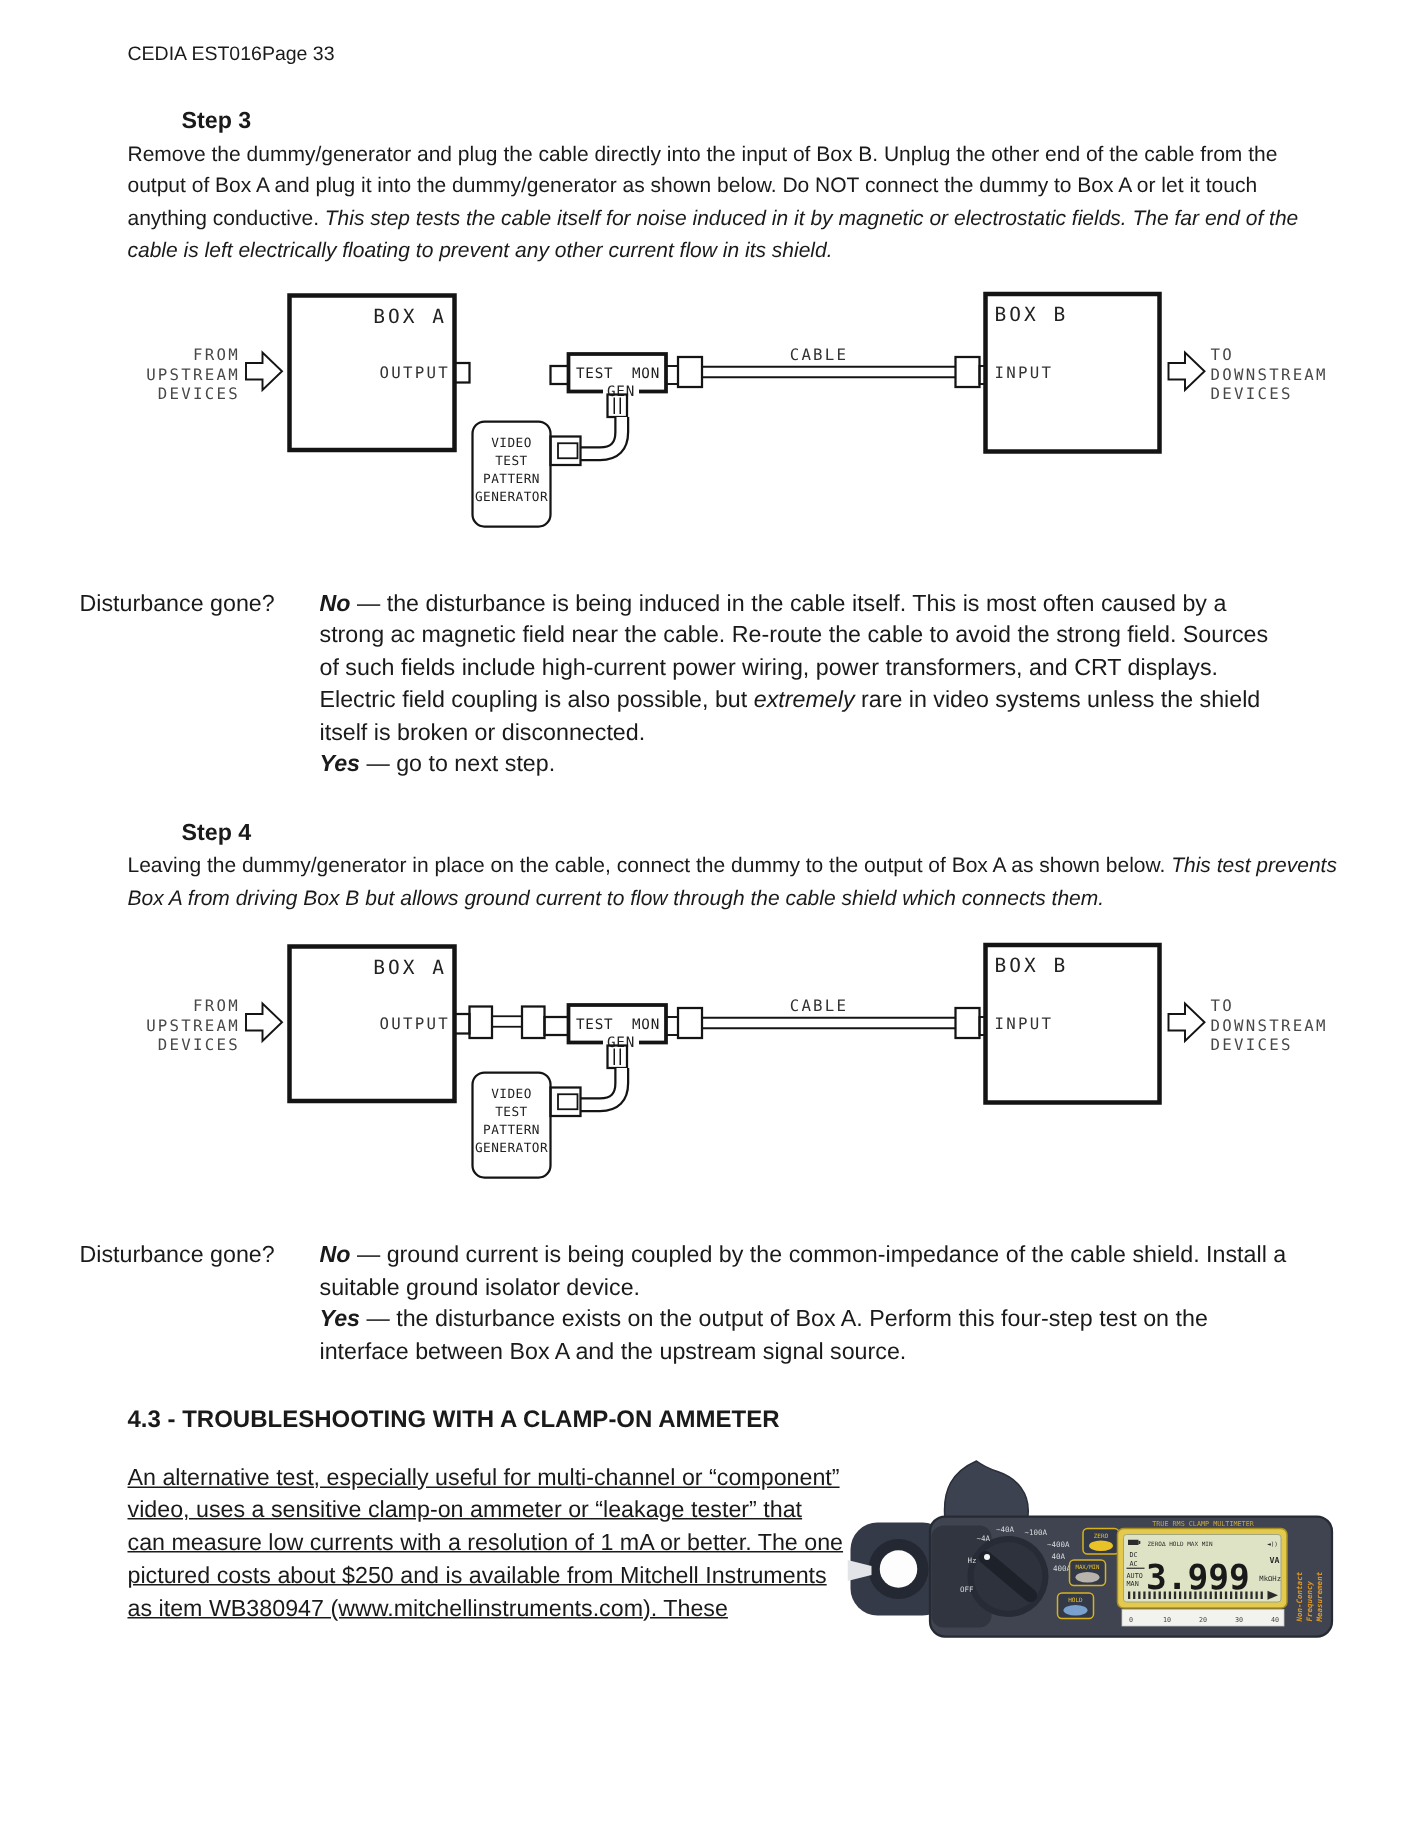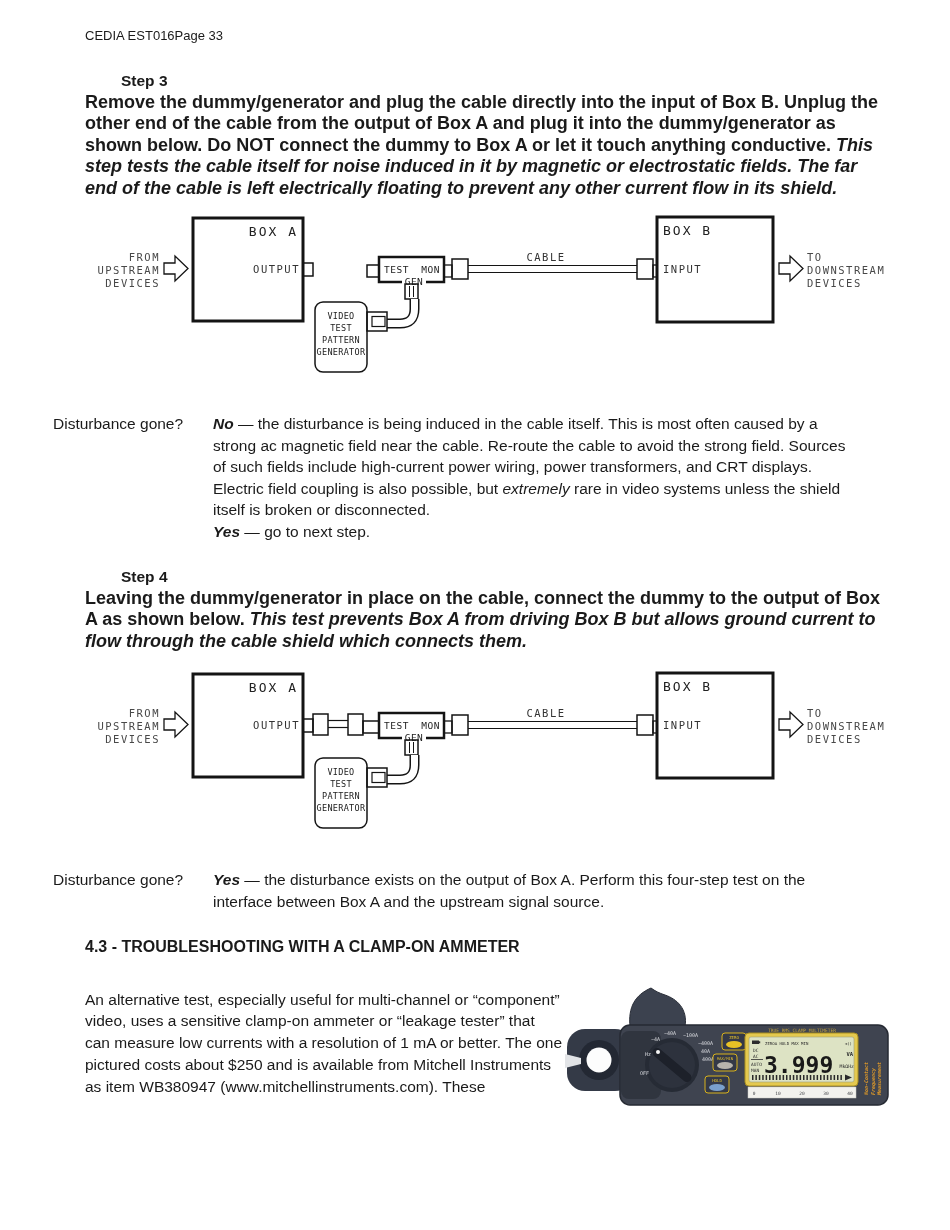--- a/index.html
+++ b/index.html
@@ -8,29 +8,29 @@
     font-family:"Liberation Sans",sans-serif;color:#1a1a1a;
     padding-top:28px;box-sizing:border-box;
   }
   .header{
     display:flex;justify-content:flex-start;align-items:baseline;
     margin:0 57px 0 85px;font-size:13px;
   }
   .header .title{font-weight:bold;letter-spacing:0.2px;}
   .content{margin-left:85px;width:808px;}
   .step-heading{font-weight:bold;font-size:15.5px;line-height:21.5px;margin-top:27px;margin-left:36px;}
-  .para{font-size:18px;line-height:21.5px;margin-top:0;font-weight:bold;}
+  .para{font-size:14px;line-height:21.5px;margin-top:0;}
   .italic{font-style:italic;}
   .bold{font-weight:bold;font-style:italic;}
   .diagram{margin-left:80px;margin-top:8px;display:block;}
   .qa{display:flex;margin-left:53px;margin-top:36px;font-size:15.5px;line-height:21.5px;}
   .qa .qlabel{width:160px;flex:0 0 160px;}
   .qa .qbody{width:648px;}
   .sec-heading{font-weight:bold;font-size:16px;line-height:21.5px;margin-top:24px;}
-  .bottom-row{display:flex;margin-left:85px;margin-top:31px;}
+  .bottom-row{display:flex;margin-left:85px;margin-top:17px;text-decoration:underline;}
   .bottom-text{width:478px;font-size:15.5px;line-height:21.8px;}
   .meter-wrap{margin-left:2px;margin-top:-6px;}
   
   .dt-lg{font-family:"DejaVu Sans Mono",monospace;font-size:13px;letter-spacing:2px;fill:#222;}
   .dt{font-family:"DejaVu Sans Mono",monospace;font-size:10.5px;letter-spacing:1.5px;fill:#333;}
   .dt-g{font-family:"DejaVu Sans Mono",monospace;font-size:10.5px;letter-spacing:1.5px;fill:#484848;}
   .dt-sm{font-family:"DejaVu Sans Mono",monospace;font-size:9.5px;letter-spacing:0.5px;fill:#222;}
   .dt-xs{font-family:"DejaVu Sans Mono",monospace;font-size:8.5px;letter-spacing:0.3px;fill:#222;}
   .ln{fill:none;stroke:#141414;}
   .mt{font-family:"DejaVu Sans Mono",monospace;}
@@ -190,20 +190,21 @@
   <g>
     <text class="dt-g" x="727" y="54">TO</text>
     <text class="dt-g" x="727" y="67">DOWNSTREAM</text>
     <text class="dt-g" x="727" y="80">DEVICES</text>
   </g>
 </svg>
 
 <div class="qa">
   <div class="qlabel">Disturbance gone?</div>
   <div class="qbody">
+    <div><span class="bold">No</span><span> — ground current is being coupled by the common-impedance of the cable shield. Install a suitable ground isolator device.</span></div>
     <div><span class="bold">Yes</span><span> — the disturbance exists on the output of Box A. Perform this four-step test on the interface between Box A and the upstream signal source.</span></div>
   </div>
 </div>
 
 <div class="content">
   <div class="sec-heading">4.3 - TROUBLESHOOTING WITH A CLAMP-ON AMMETER</div>
 </div>
 
 <div class="bottom-row">
   <div class="bottom-text">An alternative test, especially useful for multi-channel or “component” video, uses a sensitive clamp-on ammeter or “leakage tester” that can measure low currents with a resolution of 1 mA or better. The one pictured costs about $250 and is available from Mitchell Instruments as item WB380947 (www.mitchellinstruments.com). These</div>

